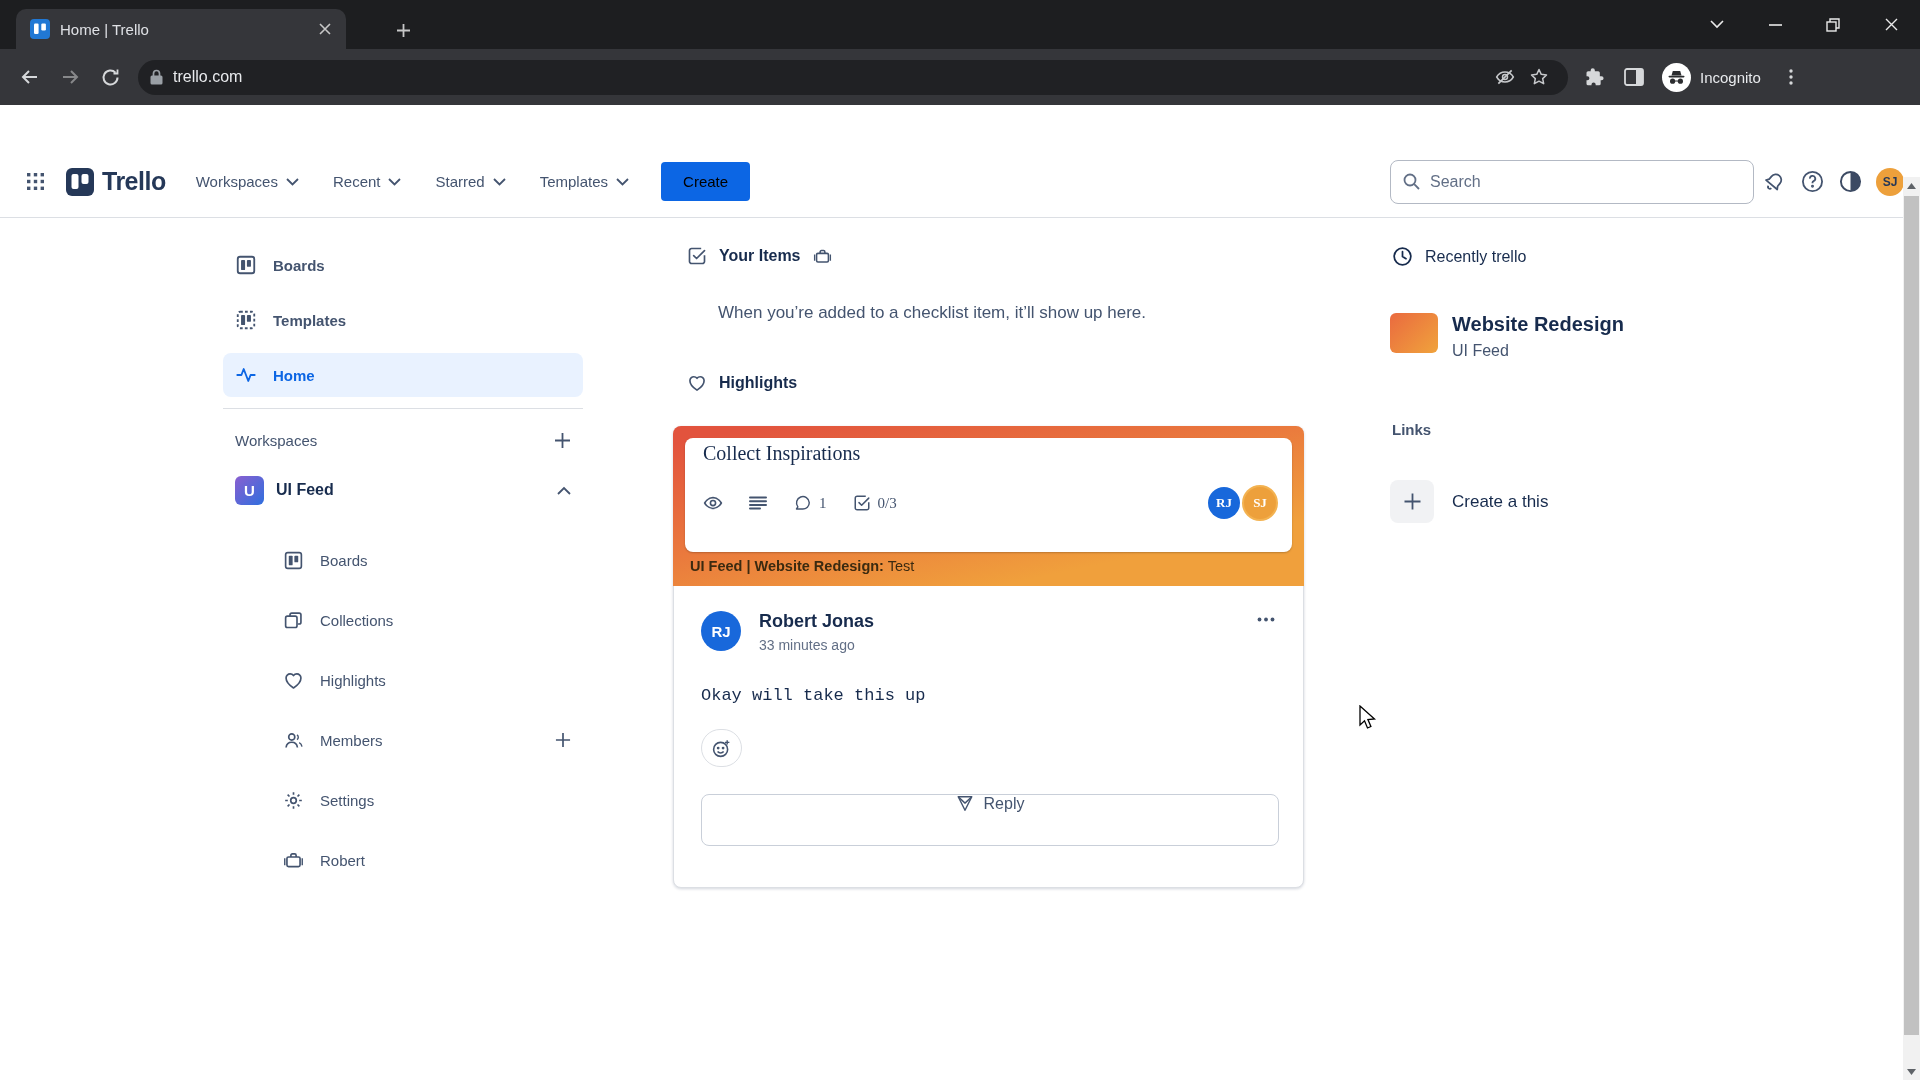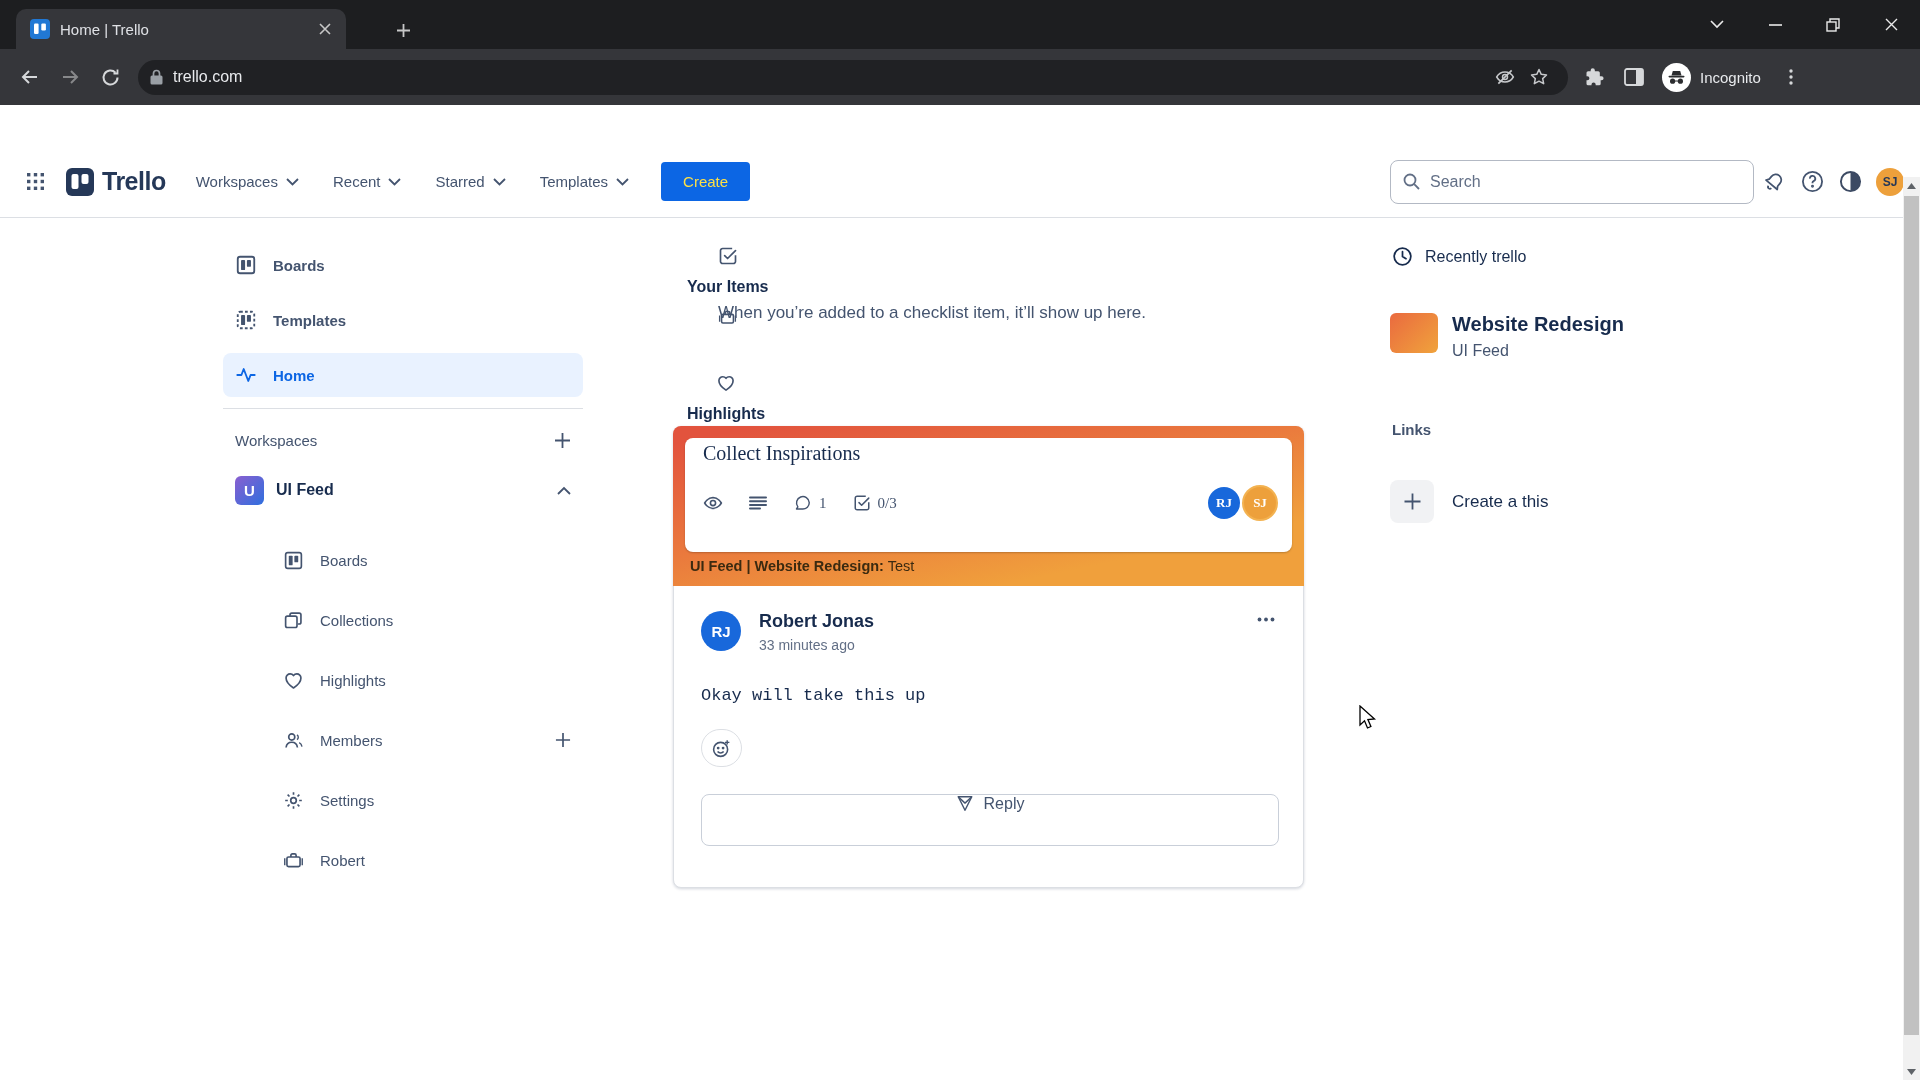--- a/index.html
+++ b/index.html
@@ -32,21 +32,21 @@
 
   
   .appnav { position:absolute; top:105px; left:0; width:1920px; height:72px; background:#fff;
             border-bottom:1px solid #dcdfe4; display:flex; align-items:center; padding:0 16px;margin-top:41px; }
   .appnav-left { display:flex; align-items:center; gap:6px; }
   .grid-btn { width:38px; height:38px; border-radius:4px; display:flex; align-items:center; justify-content:center; color:#44546f; }
   .brand { display:flex; align-items:center; gap:8px; padding:0 10px 0 6px; }
   .brand-name { font-size:25px; font-weight:bold; color:#253858; letter-spacing:-0.5px; }
   .menu-item { display:flex; align-items:center; gap:8px; padding:10px 14px; border-radius:4px;
                color:#44546f; font-size:15px; font-weight:500; }
-  .create-btn { margin-left:12px; background:#0c66e4; color:#fde047; font-size:15px; font-weight:500;
+  .create-btn { margin-left:12px; background:#0c66e4; color:#000000; font-size:15px; font-weight:500;
                 padding:11px 22px; border-radius:4px; border:none; }
   .appnav-right { margin-left:auto; display:flex; align-items:center; }
   .searchbox { width:364px; height:44px; border:1px solid #b3b9c4; border-radius:8px;
                display:flex; align-items:center; padding:0 12px; color:#626f86; background:#fff; }
   .searchbox input { border:none; outline:none; font-size:16px; color:#44546f; margin-left:10px; flex:1;
                      font-family:"Liberation Sans", sans-serif; background:transparent; }
   .searchbox input::placeholder { color:#626f86; }
   .icon-btn { width:36px; height:36px; display:flex; align-items:center; justify-content:center;
               color:#44546f; border-radius:50%; margin-left:2px; }
   .avatar-sm { width:28px; height:28px; border-radius:50%; background:#eda03b; color:#253858;
@@ -63,21 +63,21 @@
   .ws-header .plus { margin-left:auto; color:#44546f; }
   .ws-row { height:44px; display:flex; align-items:center; gap:12px; padding:0 12px; margin-bottom:26px; }
   .ws-tile { width:29px; height:29px; border-radius:6px; background:linear-gradient(135deg,#8a5fd0,#2f6fde);
              color:#fff; font-size:15px; font-weight:bold; display:flex; align-items:center; justify-content:center; }
   .ws-name { font-size:16px; font-weight:bold; color:#172b4d; flex:1; }
   .sub-item { height:44px; display:flex; align-items:center; gap:16px; padding:0 12px 0 60px;
               color:#44546f; font-size:15px; margin-bottom:16px; border-radius:8px; }
   .sub-item .plus { margin-left:auto; }
 
   
-  .section-header { display:flex; align-items:center; gap:12px; color:#172b4d; font-size:16px; font-weight:bold;flex-direction:column; }
+  .section-header { display:flex; align-items:center; gap:12px; color:#172b4d; font-size:16px; font-weight:bold; }
   .your-items { position:absolute; left:687px; top:246px; }
   .empty-msg { position:absolute; left:718px; top:303px; font-size:17px; color:#44546f; }
   .highlights-h { position:absolute; left:687px; top:373px; }
 
   .hl-card { position:absolute; left:673px; top:426px; width:631px; height:462px; border-radius:8px;
              border:1px solid #dcdfe4; box-shadow:0 1px 3px rgba(9,30,66,.18); background:#fff; }
   .hl-top { position:absolute; top:-1px; left:-1px; width:631px; height:160px; border-radius:8px 8px 0 0;
             background:linear-gradient(168deg,#e2533d 6%,#ea7a3d 45%,#f0a03c 78%); }
   .mini-card { position:absolute; left:12px; top:12px; width:607px; height:114px; background:#fff;
                border-radius:8px; box-shadow:0 1px 2px rgba(0,0,0,.22); padding:4px 16px 0 18px;font-family:Liberation Serif, serif; }

